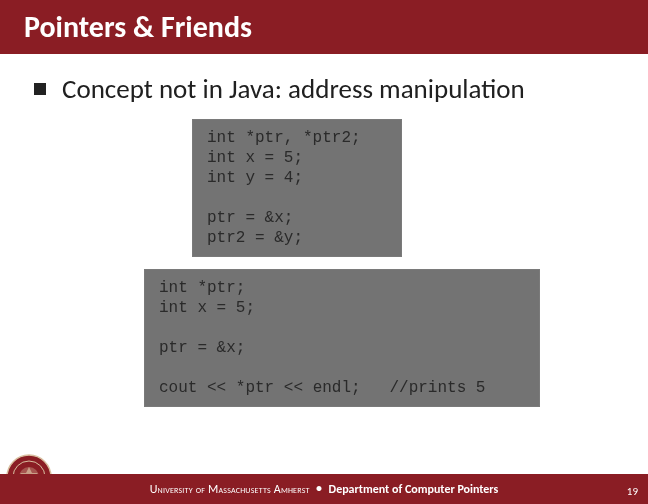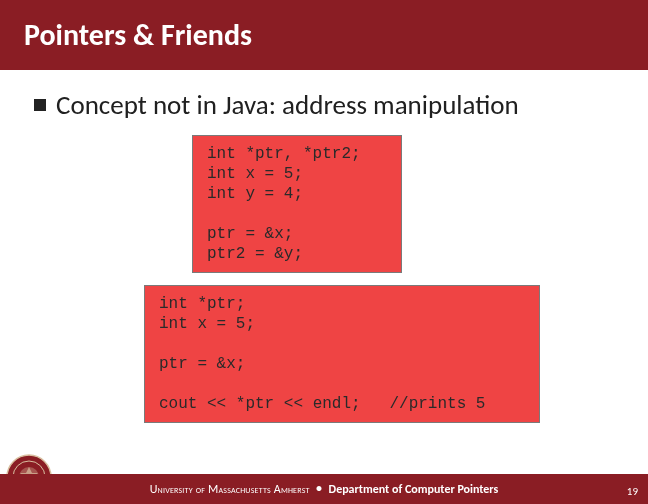--- a/index.html
+++ b/index.html
@@ -7,56 +7,56 @@
     width: 648px;
     height: 504px;
     background: #ffffff;
     font-family: Calibri, Arial, sans-serif;
     position: relative;
     overflow: hidden;
   }
   .title-bar {
     background: #8a1d24;
     padding: 8px 24px 10px 24px;
-    height: 70px;
+    height: 54px;
     display: flex;
     align-items: center;
   }
   .title-bar h1 {
     color: #ffffff;
     font-weight: bold;
     font-size: 30px;
   }
   .content {
     padding: 18px 34px 0 34px;
   }
   .bullet-line {
     display: flex;
     align-items: center;
-    gap: 10px;
+    gap: 16px;
     margin-bottom: 14px;
   }
   .bullet {
     width: 12px;
     height: 12px;
     background: #222;
     flex-shrink: 0;
   }
   .bullet-text {
     font-size: 27px;
     color: #202020;
   }
   .code-area {
     position: relative;
     height: 320px;
   }
   .code-box {
     position: absolute;
     border: 1.5px solid #7a7a7a;
-    background: #ef4444;
+    background: #737373;
     padding: 8px 14px;
     font-family: "Courier New", Courier, monospace;
     font-size: 16px;
     line-height: 1.25;
     color: #2a2a2a;
     white-space: pre;
   }
   .code-box-1 {
     left: 158px;
     top: 0px;

